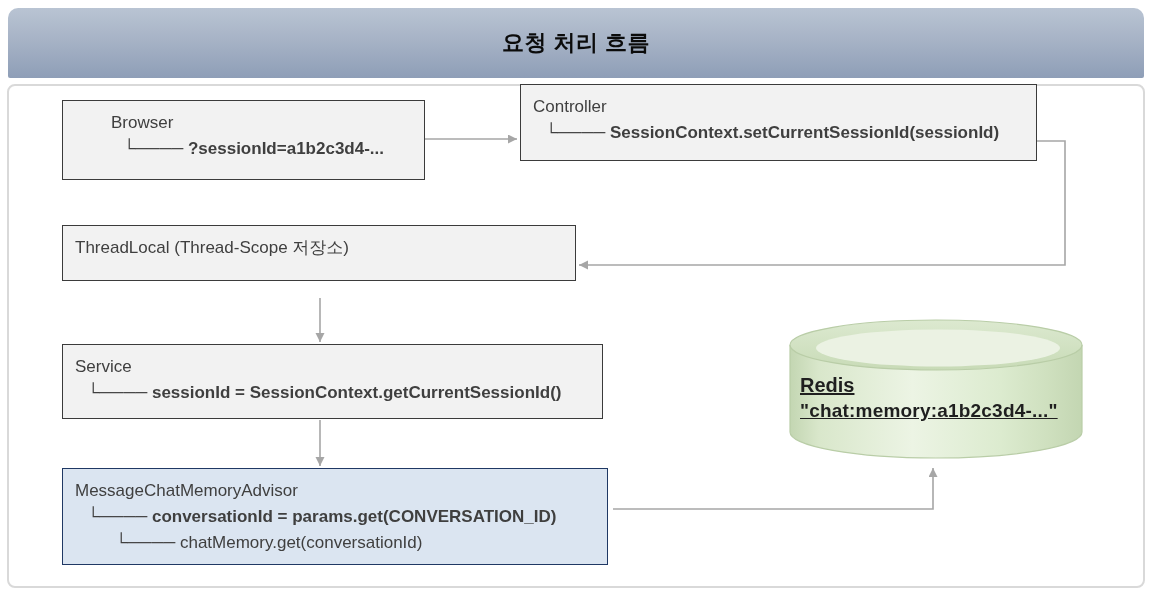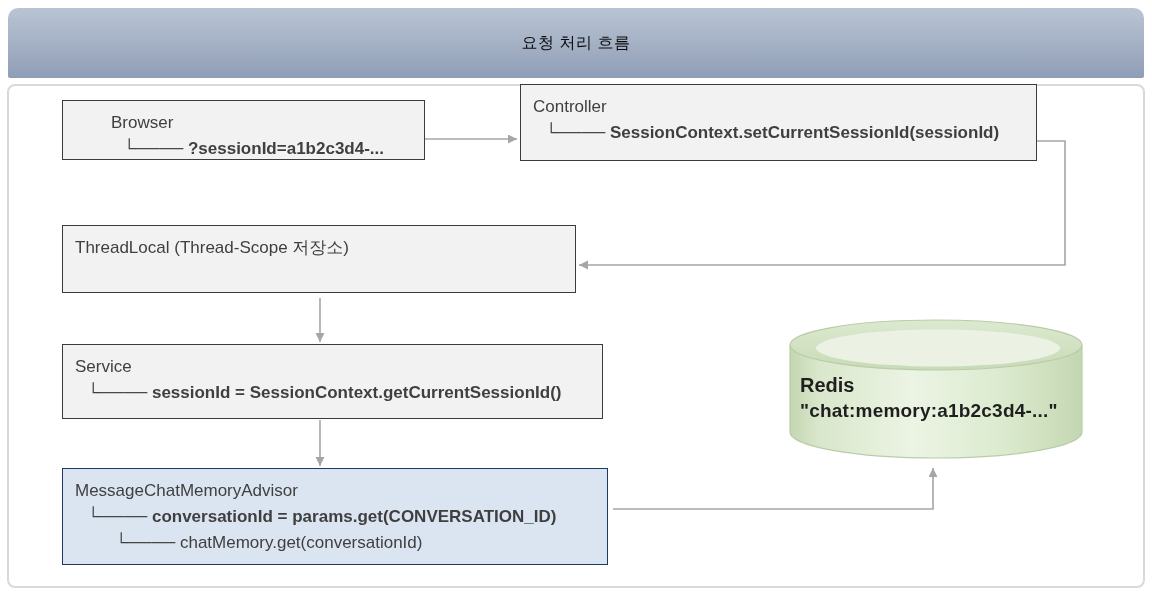--- a/index.html
+++ b/index.html
@@ -4,44 +4,44 @@
 <style>
   * { margin:0; padding:0; box-sizing:border-box; }
   html,body { width:1152px; height:597px; background:#ffffff; overflow:hidden;
     font-family:"Liberation Sans","DejaVu Sans",sans-serif; }
   .stage { position:absolute; left:0; top:0; width:1152px; height:597px; }
 
   .header-bar { position:absolute; left:8px; top:8px; width:1136px; height:70px;
     background:linear-gradient(to bottom,#b9c4d3 0%,#a7b3c6 45%,#8e9eb7 100%);
     border-radius:10px 10px 2px 2px;
     display:flex; align-items:center; justify-content:center; }
-  .header-title { font-size:16px; font-weight:normal; color:#0b0b0b; letter-spacing:0.5px;text-align:center; }
+  .header-title { font-size:22px; font-weight:bold; color:#0b0b0b; letter-spacing:0.5px;text-align:center; }
 
   .canvas { position:absolute; left:7px; top:84px; width:1138px; height:504px;
     background:#ffffff; border:2px solid #d9d9d9; border-radius:8px; }
 
   .node { position:absolute; background:#f2f2f2; border:1.6px solid #3b3b3b;
     color:#3f3f3f; font-size:17px; line-height:26px; padding:9px 12px 6px 12px; }
   .node .tree { padding-left:12px; white-space:pre;font-weight:bold; }
   .node .tree2 { padding-left:40px; white-space:pre; }
   .node-title { white-space:pre; }
 
-  .node-browser    { left:62px;  top:100px; width:363px; height:60px;padding-left:48px; }
+  .node-browser    { left:62px;  top:100px; width:363px; height:80px;padding-left:48px; }
   .node-controller { left:520px; top:84px; width:517px; height:77px; }
-  .node-threadlocal{ left:62px;  top:225px; width:514px; height:68px; }
+  .node-threadlocal{ left:62px;  top:225px; width:514px; height:56px; }
   .node-service    { left:62px;  top:344px; width:541px; height:75px; }
   .node-advisor    { left:62px;  top:468px; width:546px; height:97px;
     background:#dbe5f1; border-color:#1f3864; }
 
   .arrow-layer { position:absolute; left:0; top:0; width:1152px; height:597px;
     pointer-events:none; }
 
   .redis-shape { position:absolute; left:788px; top:318px; width:296px; height:142px; }
   .redis-label { position:absolute; left:800px; top:372px; width:280px;
-    color:#1f1f1f; font-weight:bold; }
+    color:#1f1f1f; font-weight:bold;text-decoration:underline; }
   .redis-label .redis-title { font-size:20px; line-height:26px; }
   .redis-label .redis-key   { font-size:19px; line-height:25px; letter-spacing:0.2px; }
 </style>
 </head>
 <body>
 
 <div class="stage">
 
   <div class="header-bar">
     <div class="header-title">요청 처리 흐름</div>

